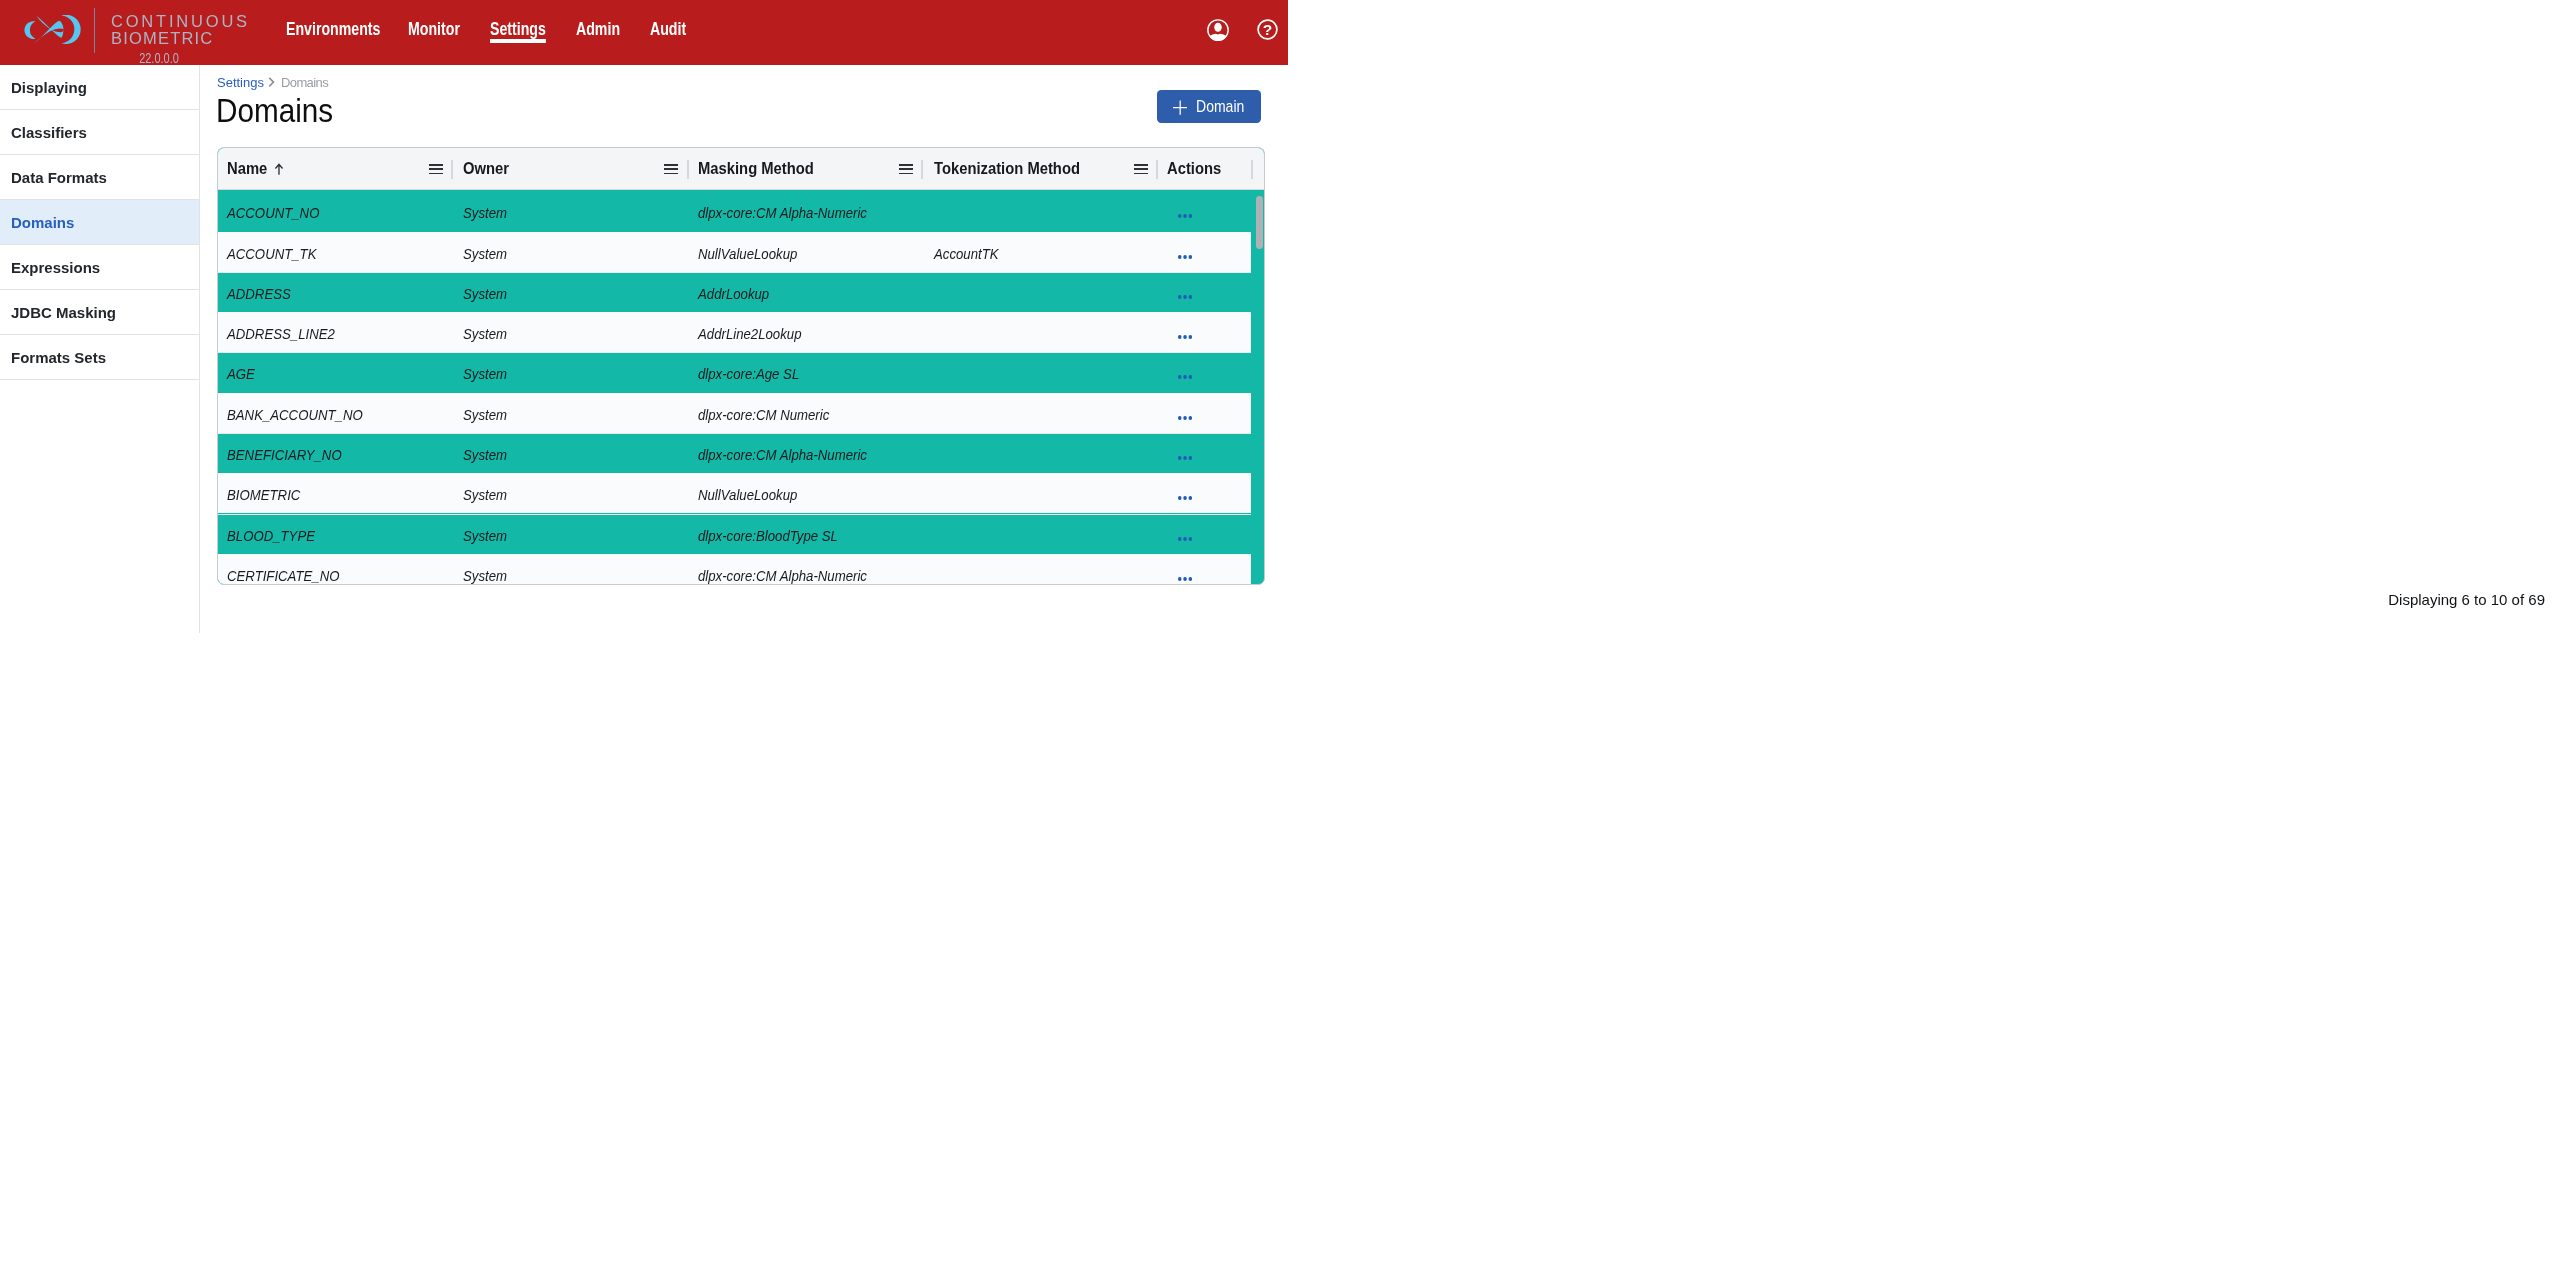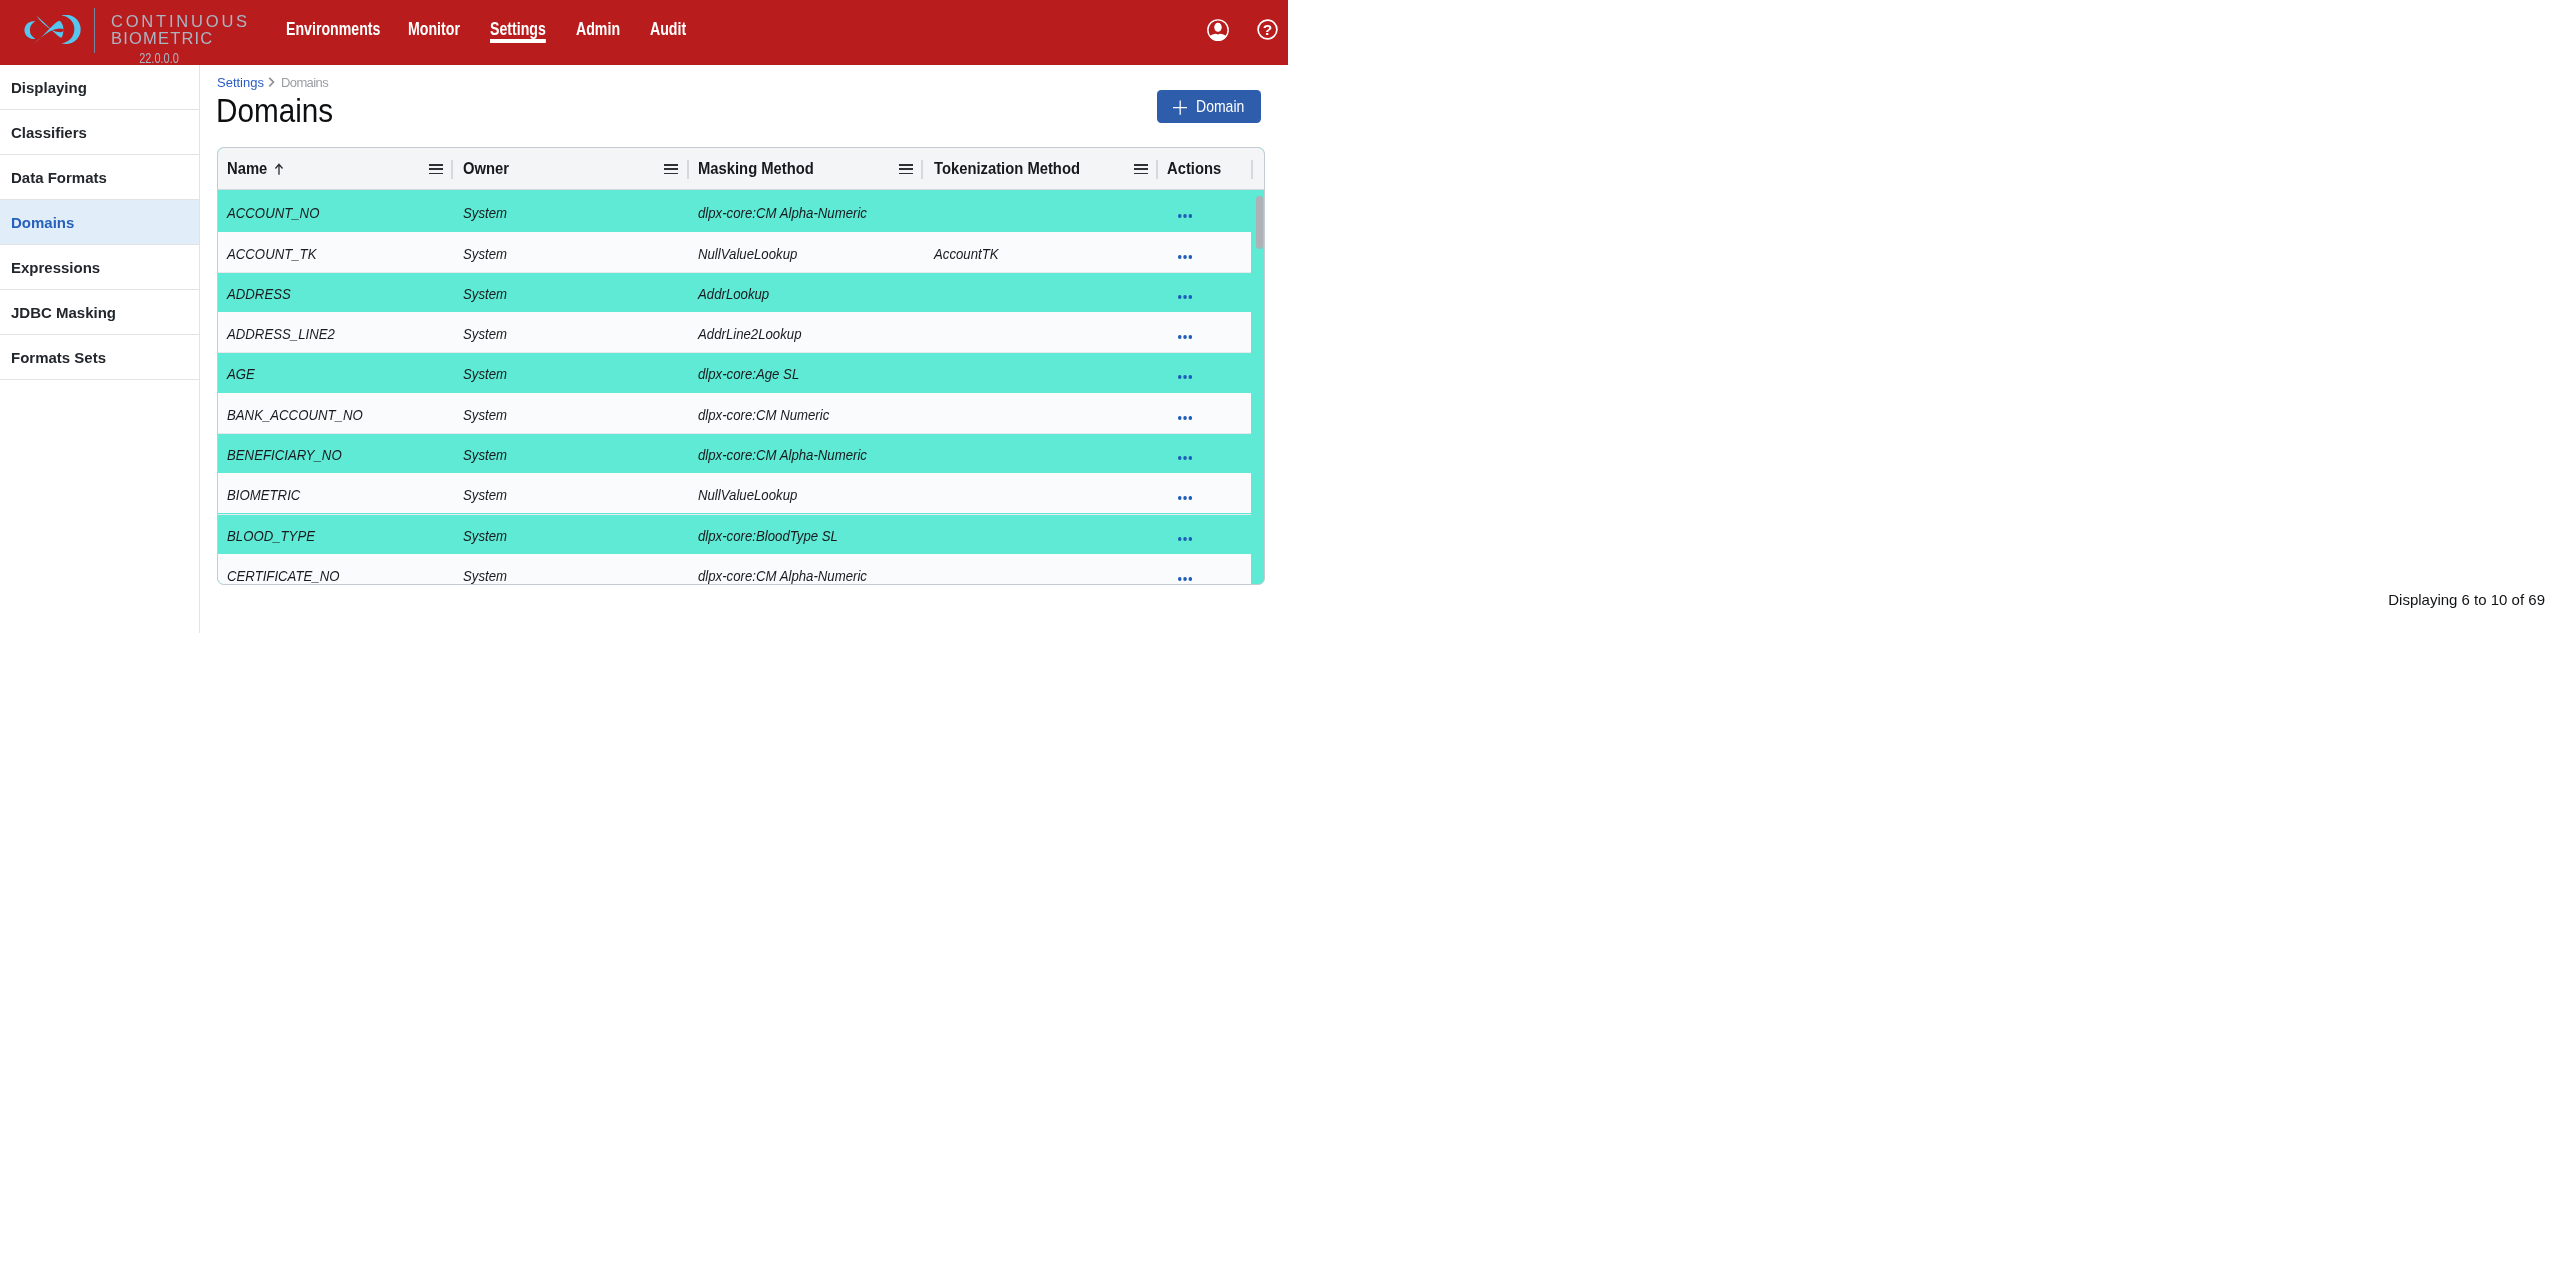--- a/index.html
+++ b/index.html
@@ -43,21 +43,21 @@
 .addbtn { position:absolute; left:1157px; top:90px; width:104px; height:33px;
   background:#2e5dac; border-radius:4.2px; }
 .addbtn svg { position:absolute; left:15.7px; top:9.8px; }
 .addbtn .btxt { position:absolute; left:39px; top:8.1px; color:#fff;
   font-size:17px; line-height:17px; transform:scaleX(0.825);
   transform-origin:left top; white-space:nowrap; }
 
 
 .tablebox { position:absolute; left:217px; top:147px; width:1048px;
   height:438px; border:0.8px solid #c6cbd1; border-radius:6.8px; overflow:hidden;
-  background:#5eead4; }
+  background:#14b8a6; }
 .thead { position:absolute; left:0; top:0; right:0; height:42px;
   background:#f4f5f6; border-bottom:0.8px solid #d4d8db; }
 .th { position:absolute; top:0; height:42px; line-height:42px;
   font-weight:700; font-size:17px; color:#16191d; transform:scaleX(0.87);
   transform-origin:left center; white-space:nowrap; }
 .coldiv { position:absolute; top:12px; width:1.7px; height:18.7px; background:#d6d9dc; }
 .burger { position:absolute; top:16px; width:13.6px; height:10.2px; }
 .burger i { position:absolute; left:0; width:13.6px; height:1.7px;
   background:#2d3135; }
 .sortarrow { display:inline-block; margin-left:7.6px; vertical-align:-1.7px; }

